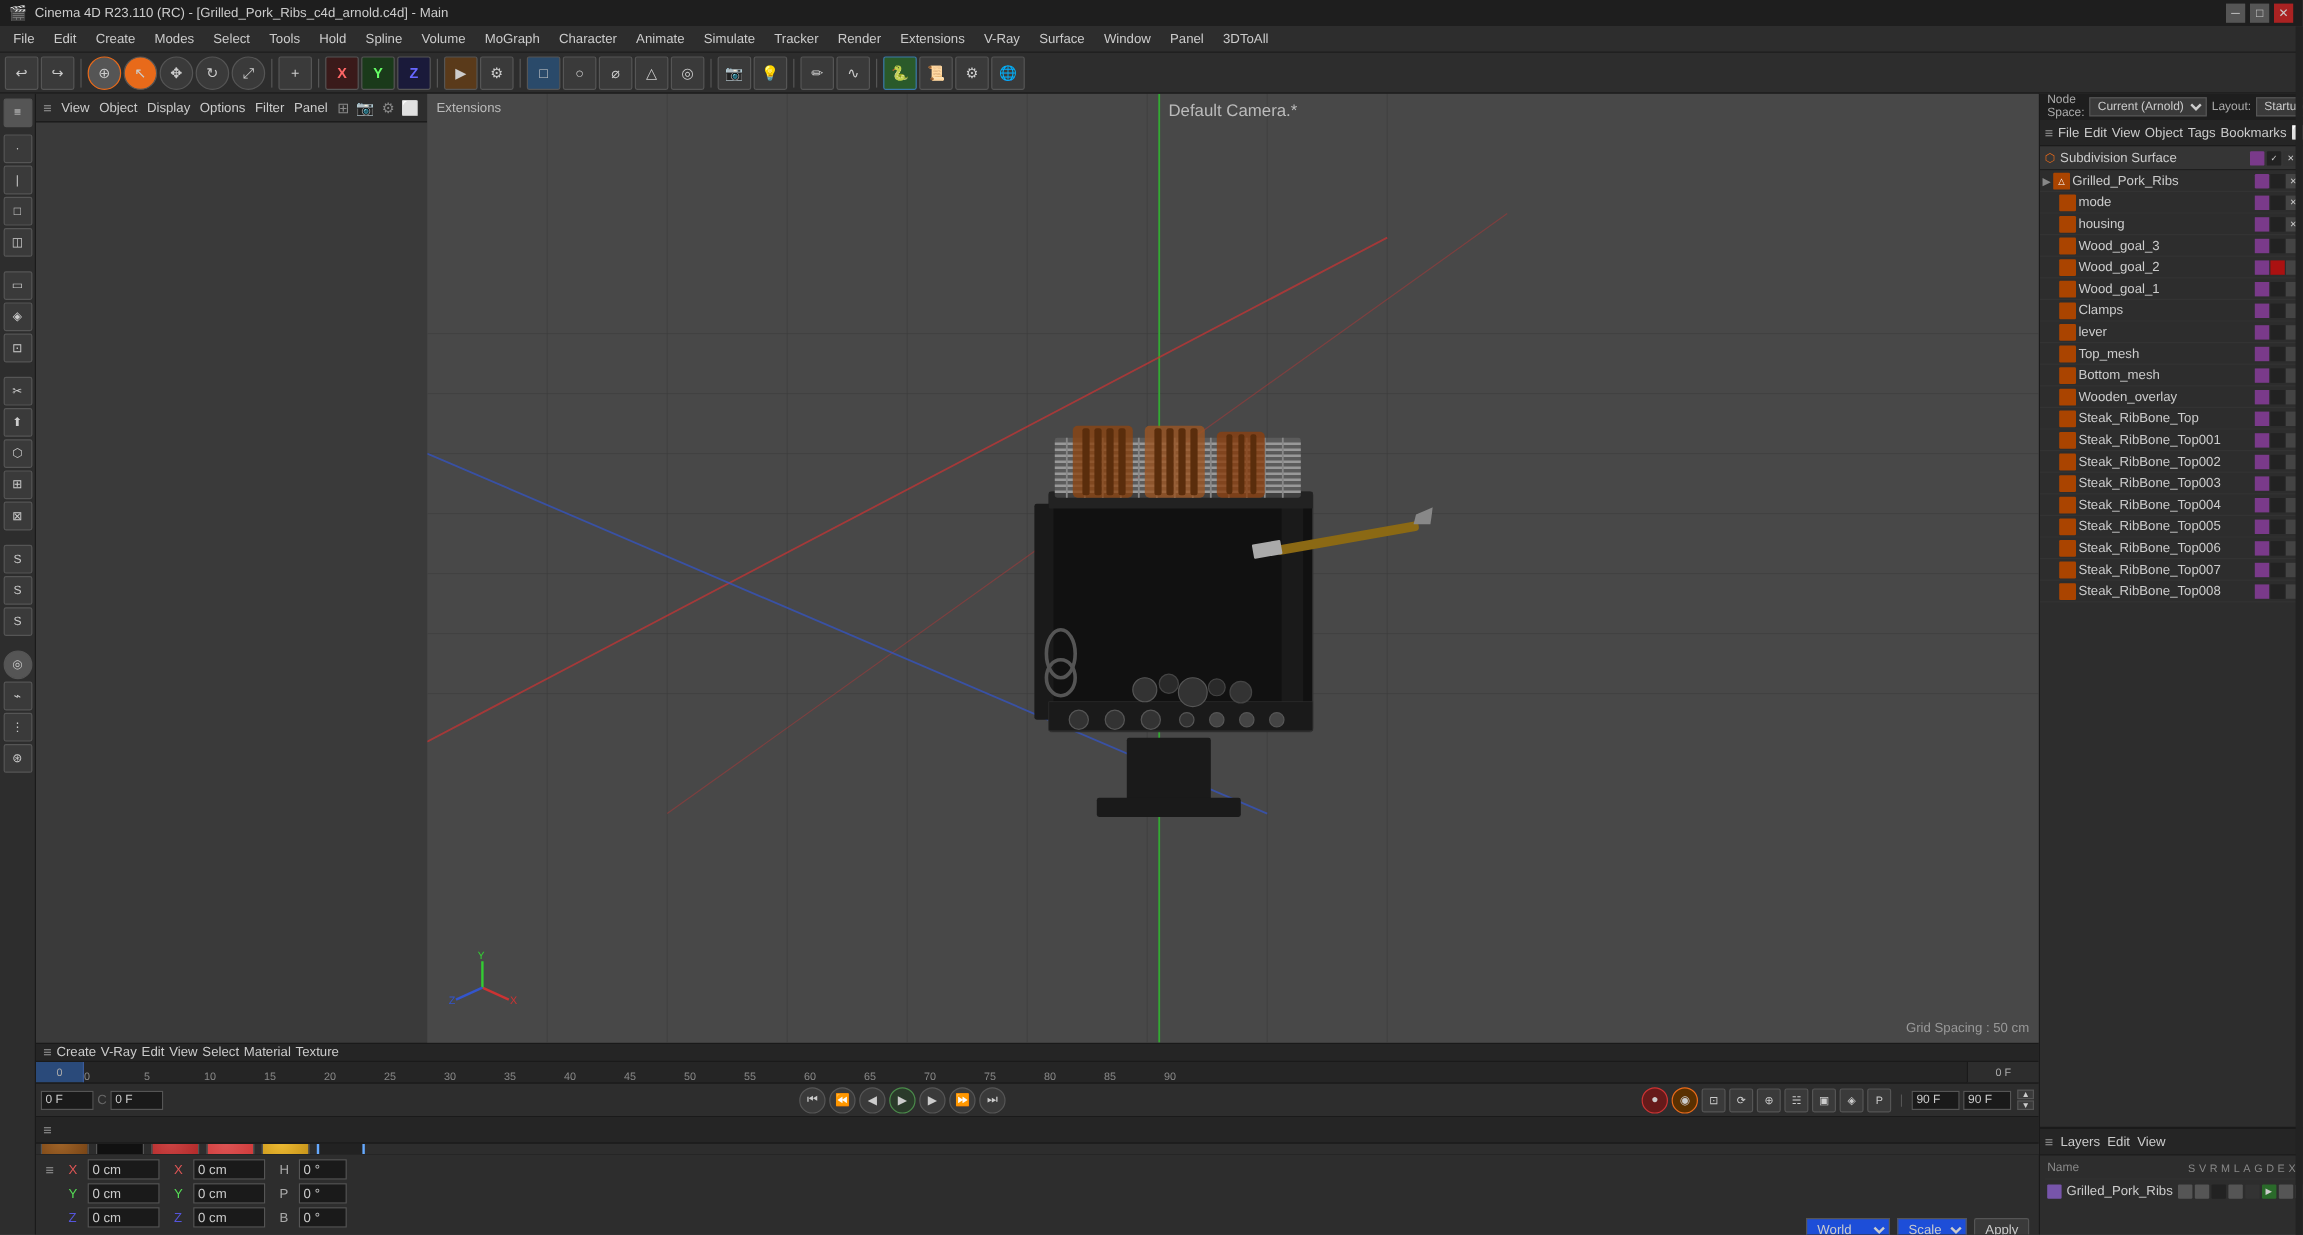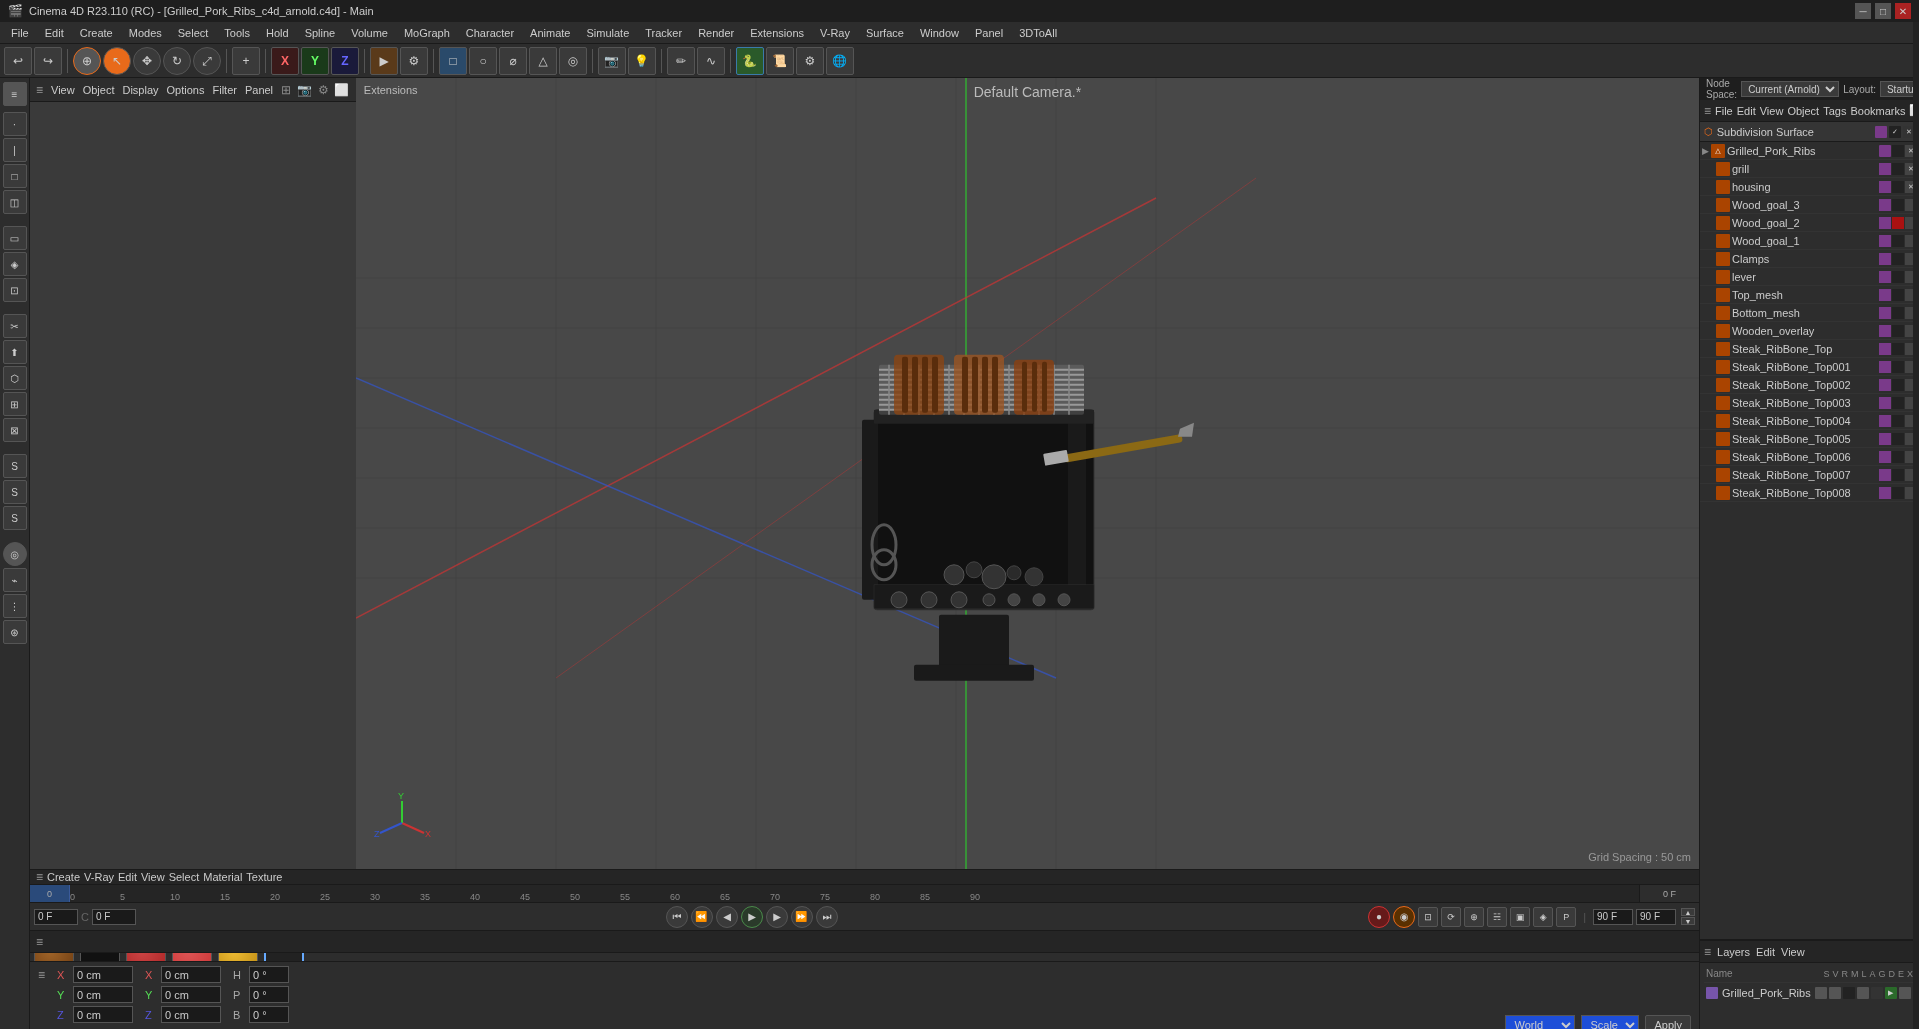--- a/index.html
+++ b/index.html
@@ -578,21 +578,21 @@
             <div class="obj-btns">
               <div style="width:12px; height:12px; background:#7a3a8a; border-radius:1px;"></div>
               <div style="width:12px; height:12px; background:#222;"></div>
               <div style="width:12px; height:12px; background:#444; display:flex; align-items:center; justify-content:center; font-size:7px;">✕</div>
             </div>
           </div>
 
           <div class="obj-item">
             <div class="obj-indent"></div>
             <div style="width:14px; height:14px; background:#aa4400; border-radius:1px; flex-shrink:0;"></div>
-            <span class="obj-name">grill</span>
+            <span class="obj-name">mode</span>
             <div class="obj-btns">
               <div style="width:12px; height:12px; background:#7a3a8a;"></div>
               <div style="width:12px; height:12px; background:#222;"></div>
               <div style="width:12px; height:12px; background:#444; font-size:7px; display:flex; align-items:center; justify-content:center;">✕</div>
             </div>
           </div>
           <div class="obj-item">
             <div class="obj-indent"></div>
             <div style="width:14px; height:14px; background:#aa4400; border-radius:1px; flex-shrink:0;"></div>
             <span class="obj-name">housing</span>

